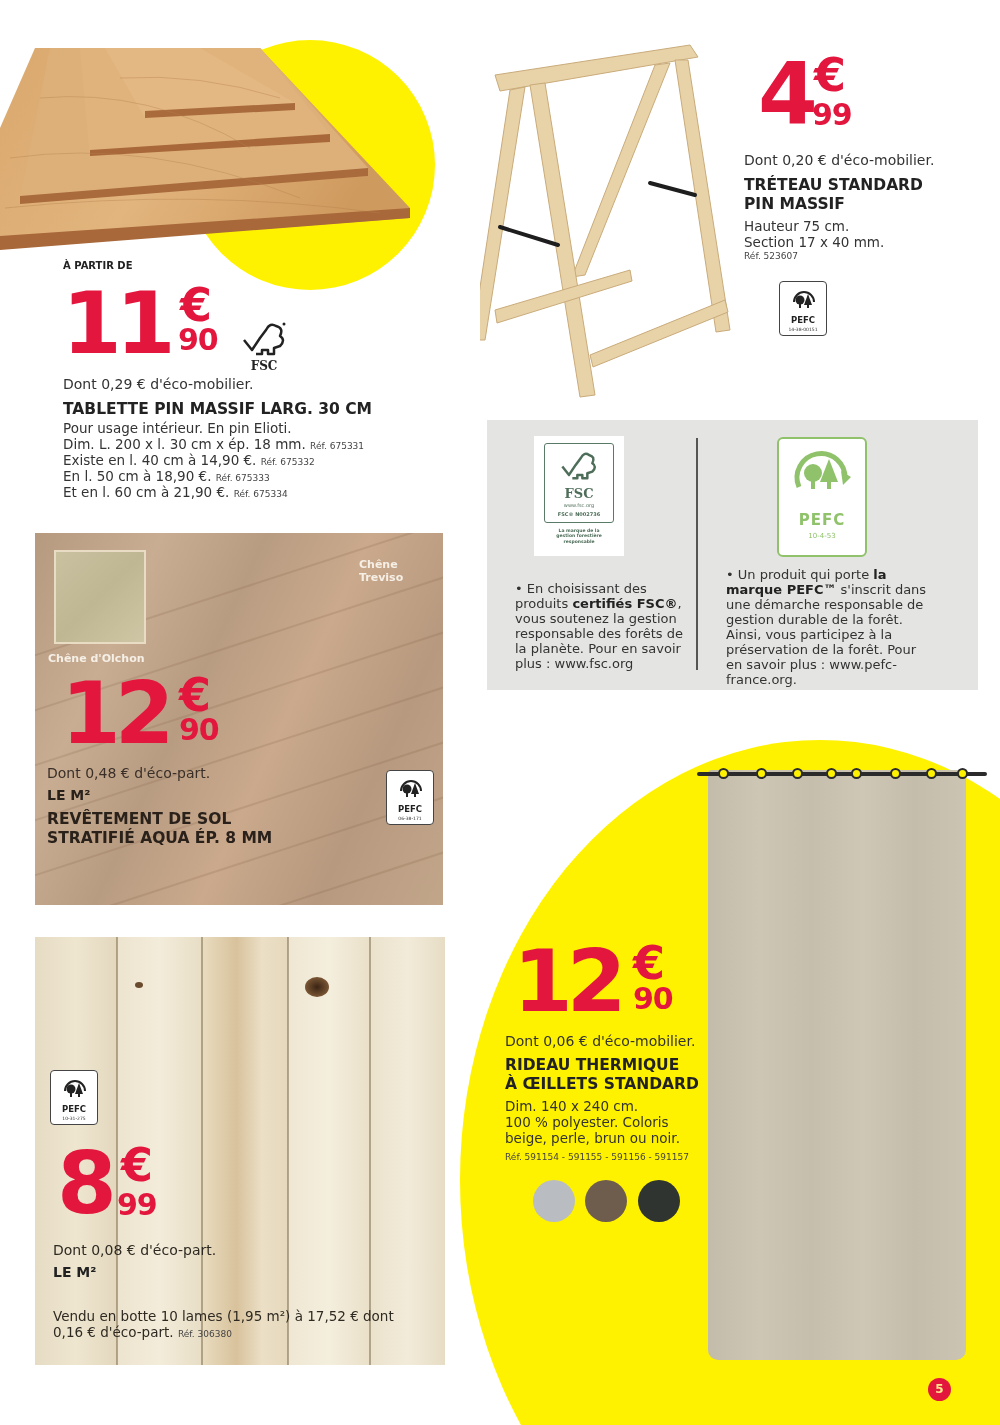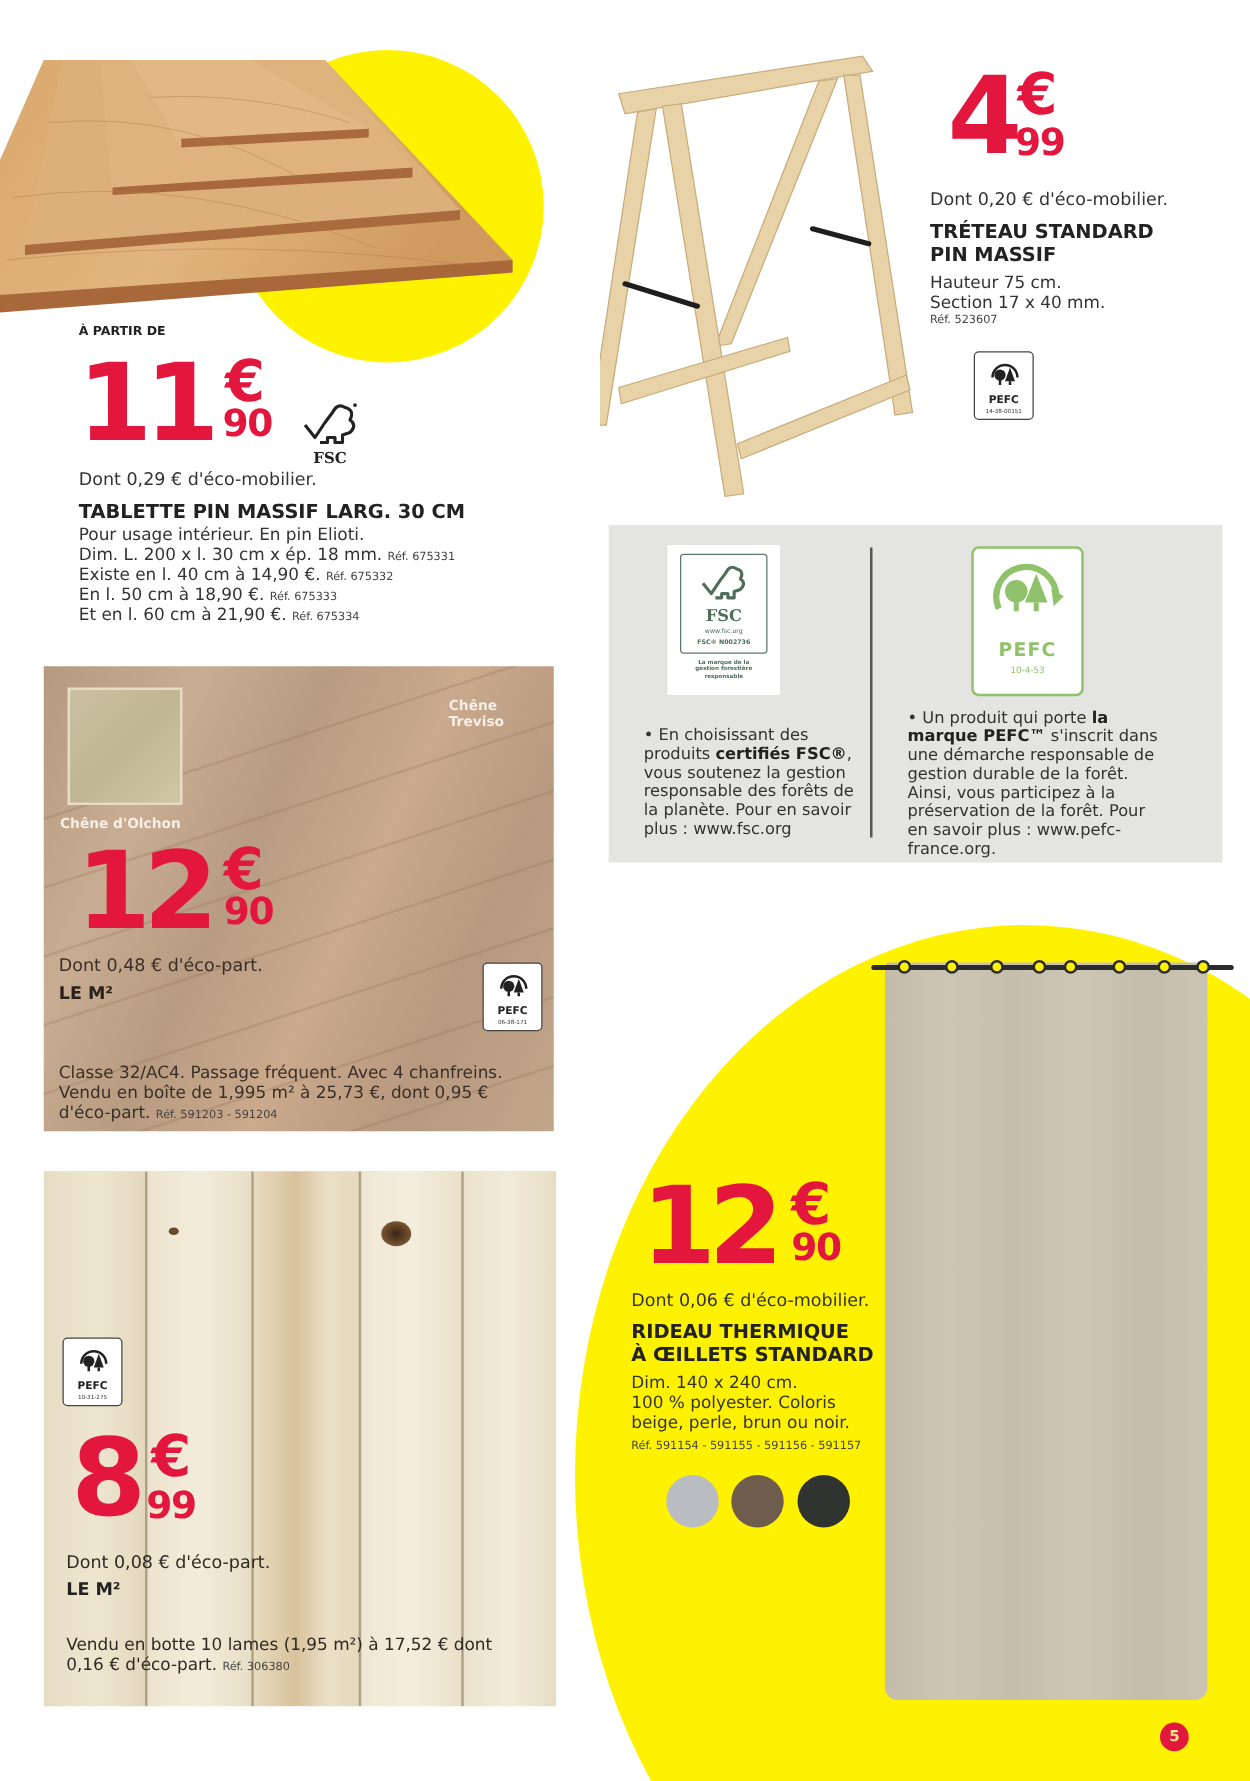--- a/index.html
+++ b/index.html
@@ -224,24 +224,23 @@
   <div class="abs floor-label" style="left:324px; top:25px;">Chêne Treviso</div>
 
   <div class="price" style="left:26px; top:137px; width:180px; height:90px;">
     <span class="int" style="font-size:86px;">12</span>
     <span class="cur" style="left:118px; top:2px; font-size:46px;">€</span>
     <span class="cents" style="left:118px; top:45px; font-size:30px;">90</span>
   </div>
 
   <div class="abs eco" style="left:12px; top:232px;">Dont 0,48 € d'éco-part.</div>
   <div class="abs kicker" style="left:12px; top:254px; font-size:14px;">LE M²</div>
-  <div class="abs desc" style="left:12px; top:318px; width:390px;">
-    <div>Classe 32/AC4. Passage fréquent. Avec 4 chanfreins.</div>
-    <div>Vendu en boîte de 1,995 m² à 25,73 €, dont 0,95 €</div>
-    <div><span>d'éco-part.</span> <span class="ref">Réf. 591203 - 591204</span></div>
+  <div class="abs title" style="left:12px; top:277px;">
+    <div>REVÊTEMENT DE SOL</div>
+    <div>STRATIFIÉ AQUA ÉP. 8 MM</div>
   </div>
 
   <div class="abs pefc-small" style="left:351px; top:237px;">
     <svg style="position:absolute; left:10px; top:6px;" width="28" height="26" viewBox="0 0 28 26">
       <path d="M4,14 A10,10 0 1,1 24,14" fill="none" stroke="#222" stroke-width="2"></path>
       <circle cx="10" cy="12" r="4.5" fill="#222"></circle>
         <rect x="9" y="15" width="2" height="5" fill="#222"></rect>
       <polygon points="18,6 22,17 14,17" fill="#222"></polygon>
         <rect x="17" y="17" width="2" height="3" fill="#222"></rect>
     </svg>

